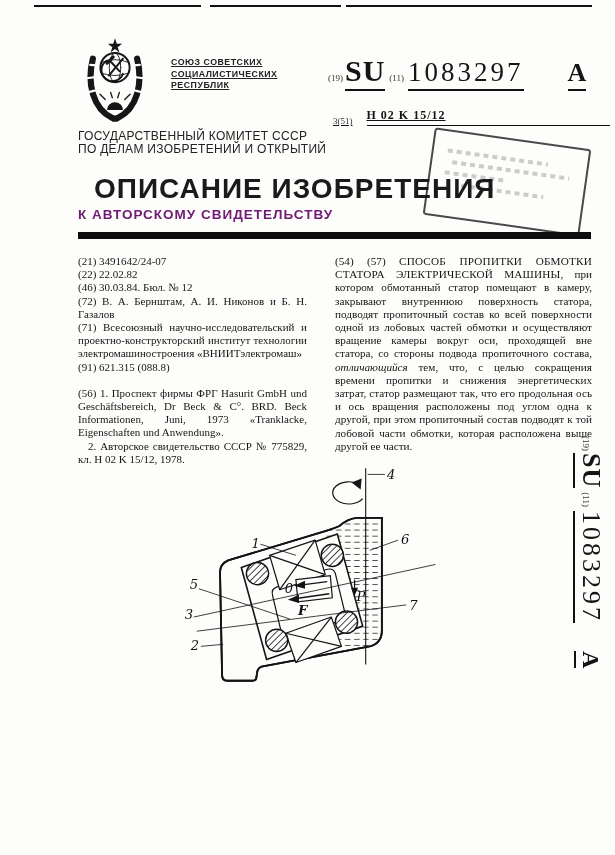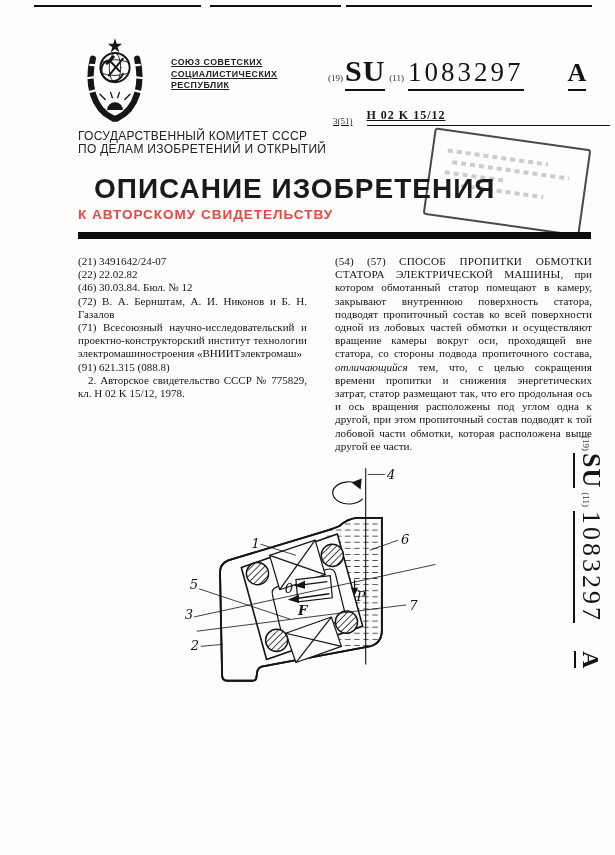--- a/index.html
+++ b/index.html
@@ -30,21 +30,21 @@
   .stamp-line{height:4px;margin:7px 4px;opacity:.5;filter:blur(.4px);
         background:repeating-linear-gradient(90deg,#8a8a8a 0 5px,transparent 5px 9px);}
   .stamp-line.w1{width:75%;}
   .stamp-line.w2{width:88%;margin-left:10px;}
   .stamp-line.w3{width:45%;}
   .stamp-line.w4{width:62%;margin-left:22px;}
   
   .doc-title{position:absolute;left:85px;top:164px;margin:9px;font-family:"Liberation Sans",sans-serif;
         font-weight:bold;font-size:28px;letter-spacing:1px;color:#1a1a1a;}
   .doc-subtitle{position:absolute;left:78px;top:207px;font-family:"Liberation Sans",sans-serif;
-        font-weight:bold;font-size:13.5px;letter-spacing:1px;color:#ef4444;}
+        font-weight:bold;font-size:13.5px;letter-spacing:1px;color:#701a75;}
   .black-bar{position:absolute;left:78px;top:232px;width:513px;height:7px;background:#0d0d0d;}
   
   .cols{position:absolute;left:78px;top:255px;width:514px;display:flex;gap:28px;}
   .col-left{width:229px;}
   .col-right{flex:1;}
   .cols p{margin:0;font-size:11px;line-height:13.2px;text-align:justify;}
   .refs{margin-top:13px !important;}
   .ref2{text-indent:10px;}
   .claim{font-size:11.2px !important;}
   .caps{letter-spacing:.2px;}
@@ -123,20 +123,21 @@
   <div class="black-bar"></div>
 
   <div class="cols">
     <div class="col-left">
       <p>(21) 3491642/24-07</p>
       <p>(22) 22.02.82</p>
       <p>(46) 30.03.84. Бюл. № 12</p>
       <p>(72) В. А. Бернштам, А. И. Никонов и Б. Н. Газалов</p>
       <p>(71) Всесоюзный научно-исследовательский и проектно-конструкторский институт технологии электромашиностроения «ВНИИТэлектромаш»</p>
       <p>(91) 621.315 (088.8)</p>
+      <p class="refs">(56) 1. Проспект фирмы ФРГ Hasurit GmbH und Geschäftsbereich, Dr Beck &amp; C°. BRD. Beck Informationen, Juni, 1973 «Tranklacke, Eigenschaften und Anwendung».</p>
       <p class="ref2">2. Авторское свидетельство СССР № 775829, кл. H 02 K 15/12, 1978.</p>
     </div>
     <div class="col-right">
       <p class="claim"><span class="codes">(54) (57)</span> <span class="caps">СПОСОБ ПРОПИТКИ ОБМОТКИ СТАТОРА ЭЛЕКТРИЧЕСКОЙ МАШИНЫ,</span> <span>при котором обмотанный статор помещают в камеру, закрывают внутреннюю поверхность статора, подводят пропиточный состав ко всей поверхности одной из лобовых частей обмотки и осуществляют вращение камеры вокруг оси, проходящей вне статора, со стороны подвода пропиточного состава, </span><i>отличающийся</i><span> тем, что, с целью сокращения времени пропитки и снижения энергетических затрат, статор размещают так, что его продольная ось и ось вращения расположены под углом одна к другой, при этом пропиточный состав подводят к той лобовой части обмотки, которая расположена выше другой ее части.</span></p>
     </div>
   </div>
 
   <svg class="figure" width="356" height="296" viewBox="0 0 352 292">
     <defs>
       <pattern id="hatch" patternUnits="userSpaceOnUse" width="4.5" height="4.5" patternTransform="rotate(45)">

